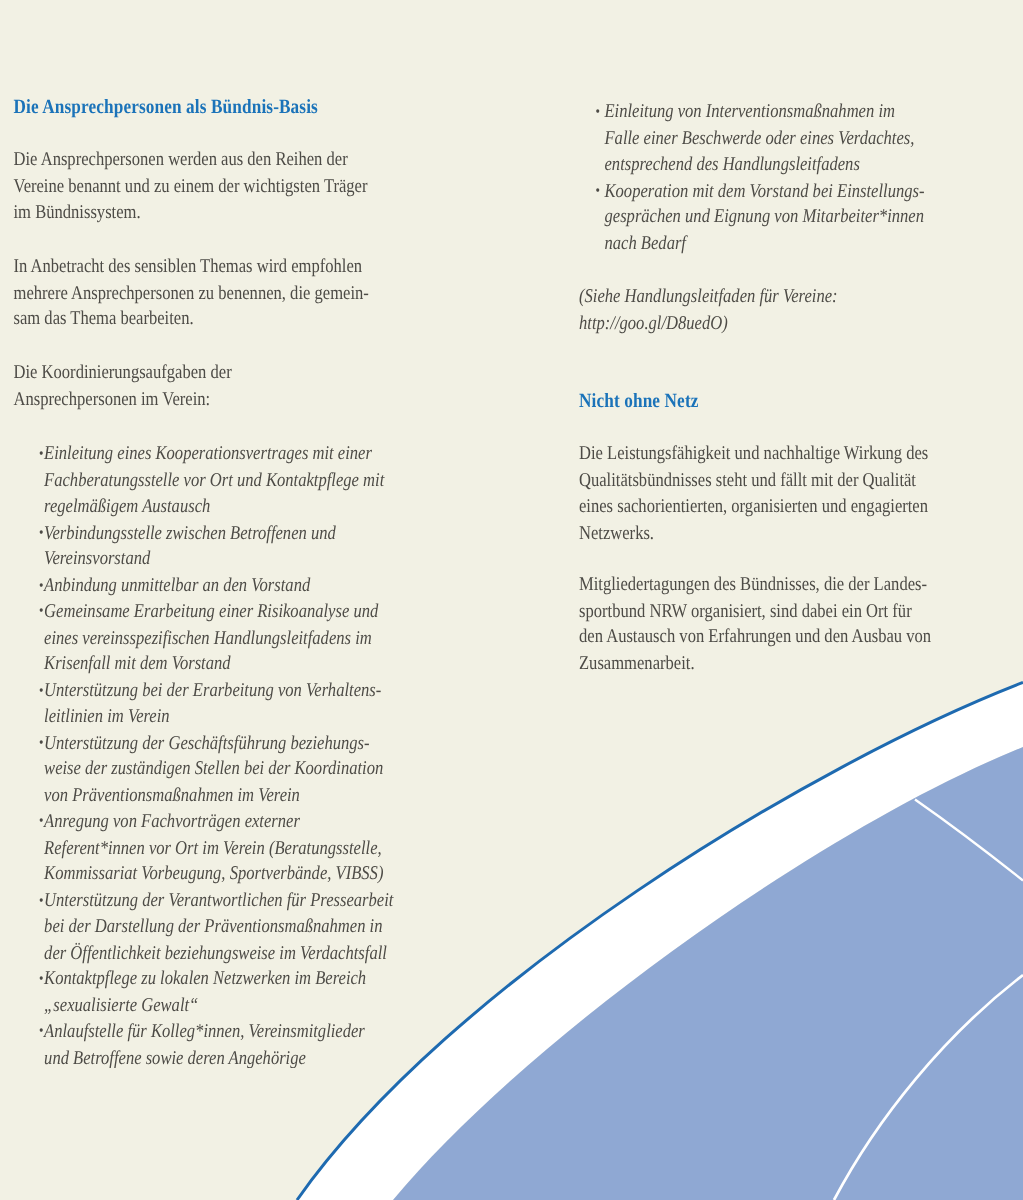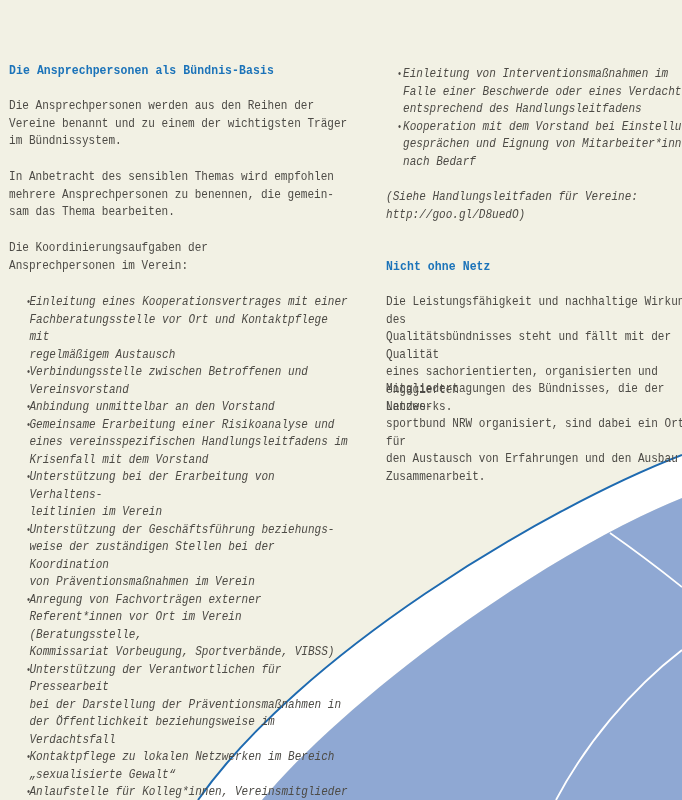--- a/index.html
+++ b/index.html
@@ -1,21 +1,21 @@
 <!DOCTYPE html>
 <html lang="de" style="--page_bg: #f2f1e4; --heading_blue: #1b73b9; --body_text: #4d4b46; --band_blue: #8fa8d3; --band_white: #ffffff; --line_blue: #1e6ab0;"><head>
 <meta charset="utf-8">
 <style>
   html,body{margin:0;padding:0;background:#ffffff;}
   .page{
     position:relative;
     width:682px;height:800px;
     overflow:hidden;
     background:var(--page_bg,#f2f1e4);
-    font-family:Liberation Mono, monospace;
+    font-family:Liberation Serif, serif;
     color:var(--body_text,#4d4b46);
   }
   .deco{position:absolute;left:0;top:0;width:682px;height:800px;}
   .band-white{fill:var(--band_white,#ffffff);}
   .band-blue{fill:var(--band_blue,#8fa8d3);}
   .arc-line{stroke:var(--line_blue,#1e6ab0);stroke-width:2;fill:none;}
   .inner-line{stroke:var(--band_white,#ffffff);fill:none;}
 
   .col{
     position:absolute;top:0;height:800px;

